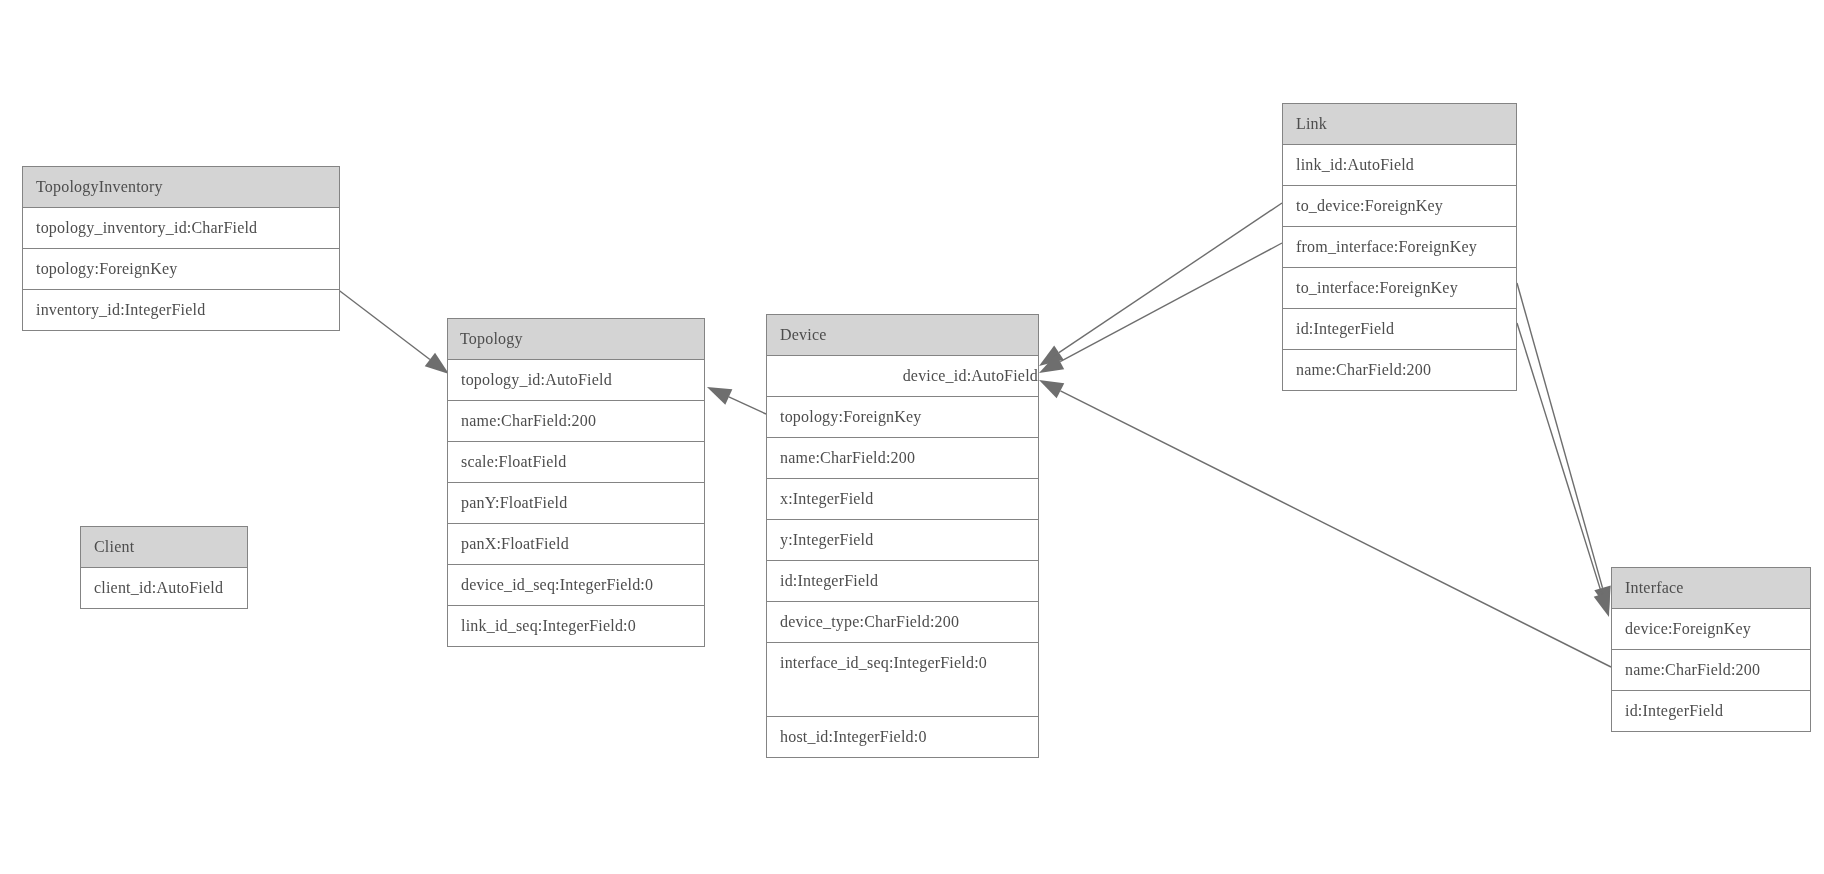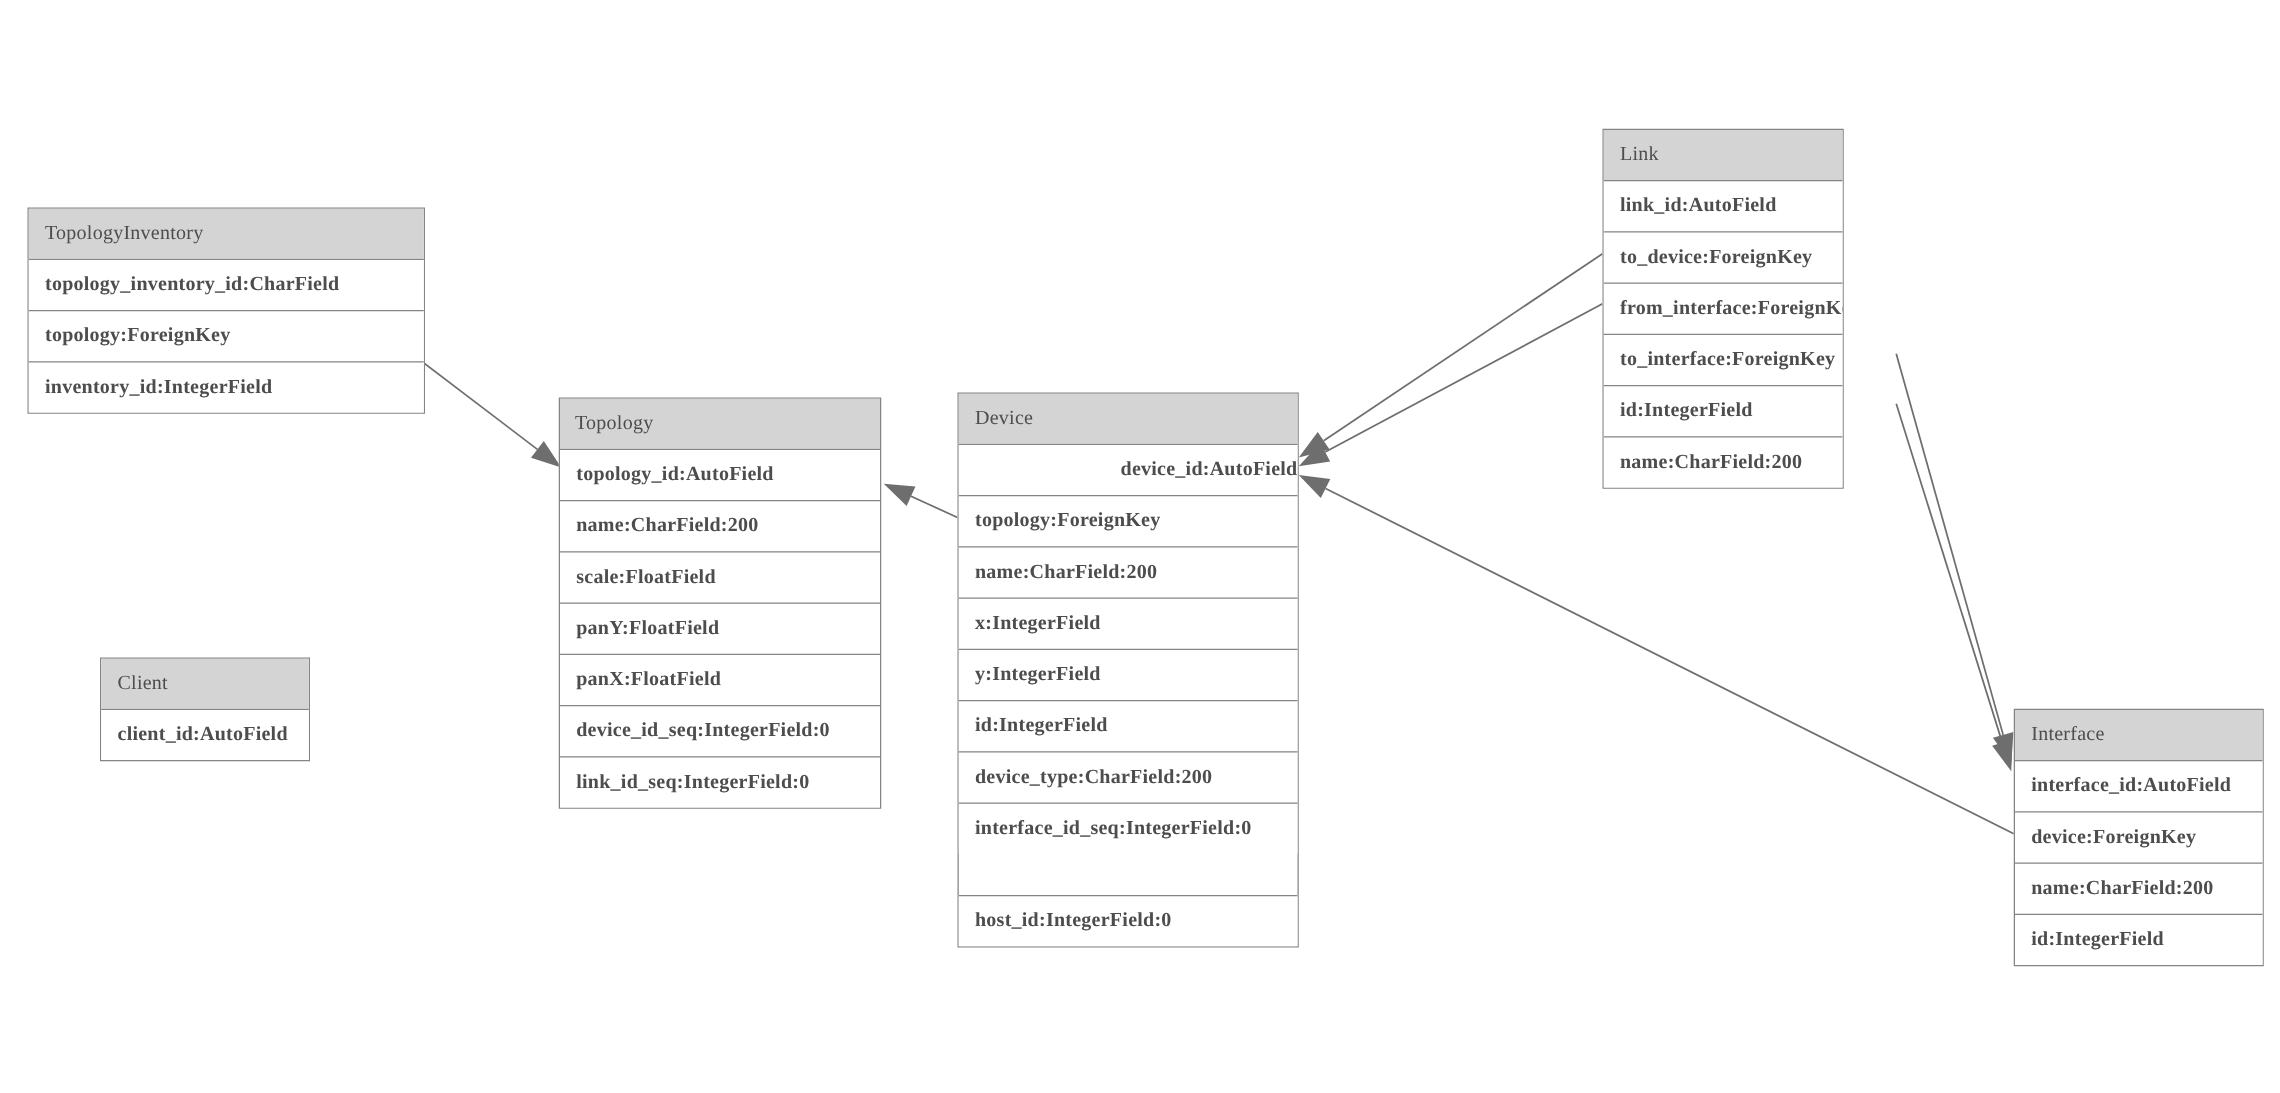--- a/index.html
+++ b/index.html
@@ -36,21 +36,20 @@
   .entity-header {
     background: var(--header-fill, #d4d4d4);
     padding-left: 13px;
     overflow: hidden;
   }
   .entity-row {
     border-top: 1.4px solid var(--border-color, #848484);
     padding-left: 13px;
     background: var(--row-fill, #ffffff);
     overflow: hidden;
-    font-weight: bold;
   }
   .relation-line {
     stroke: var(--line-color, #6e6e6e);
     stroke-width: 1.4;
     fill: none;
   }
   .relation-arrowhead {
     fill: var(--arrow-color, #6e6e6e);
     stroke: none;
   }
@@ -115,29 +114,28 @@
       <div class="entity-row" style="height: 40px; line-height: 40px; text-align: right;">device_id:AutoField</div>
       <div class="entity-row" style="height: 40px; line-height: 40px;">topology:ForeignKey</div>
       <div class="entity-row" style="height: 40px; line-height: 40px;">name:CharField:200</div>
       <div class="entity-row" style="height: 40px; line-height: 40px;">x:IntegerField</div>
       <div class="entity-row" style="height: 40px; line-height: 40px;">y:IntegerField</div>
       <div class="entity-row" style="height: 40px; line-height: 40px;">id:IntegerField</div>
       <div class="entity-row" style="height: 40px; line-height: 40px;">device_type:CharField:200</div>
       <div class="entity-row" style="height: 40px; line-height: 40px;">interface_id_seq:IntegerField:0</div>
       <div class="entity-row" style="height: 40px; line-height: 40px; margin-top: 33px;">host_id:IntegerField:0</div>
     </div>
-    <div class="entity" style="left: 1282px; top: 103px; width: 193px;">
+    <div class="entity" style="left: 1282px; top: 103px; width: 235px;">
       <div class="entity-header" style="height: 40px; line-height: 40px;">Link</div>
       <div class="entity-row" style="height: 40px; line-height: 40px;">link_id:AutoField</div>
       <div class="entity-row" style="height: 40px; line-height: 40px;">to_device:ForeignKey</div>
       <div class="entity-row" style="height: 40px; line-height: 40px;">from_interface:ForeignKey</div>
       <div class="entity-row" style="height: 40px; line-height: 40px;">to_interface:ForeignKey</div>
       <div class="entity-row" style="height: 40px; line-height: 40px;">id:IntegerField</div>
       <div class="entity-row" style="height: 40px; line-height: 40px;">name:CharField:200</div>
     </div>
     <div class="entity" style="left: 1611px; top: 567px; width: 200px;">
       <div class="entity-header" style="height: 40px; line-height: 40px;">Interface</div>
-      <div class="entity-row" style="height: 40px; line-height: 40px;">interface_id:AutoField</div>
       <div class="entity-row" style="height: 40px; line-height: 40px;">device:ForeignKey</div>
       <div class="entity-row" style="height: 40px; line-height: 40px;">name:CharField:200</div>
       <div class="entity-row" style="height: 40px; line-height: 40px;">id:IntegerField</div>
     </div>
   </div>
 
 </body></html>

